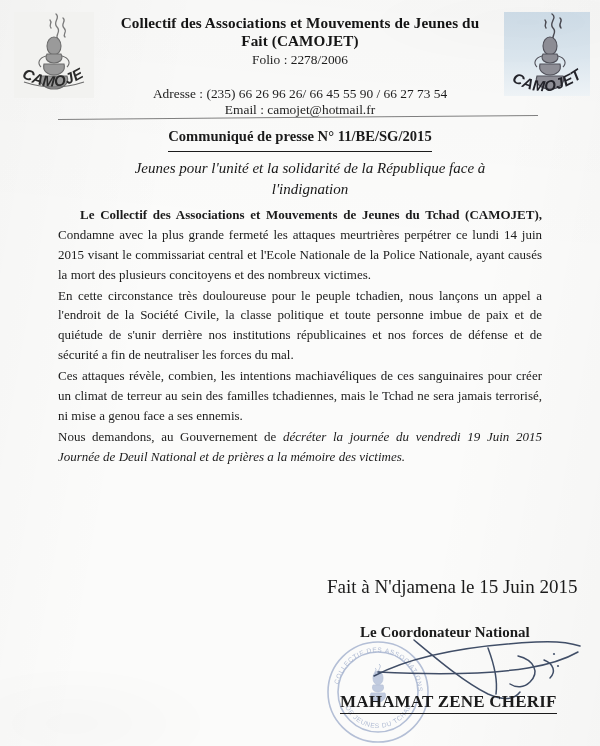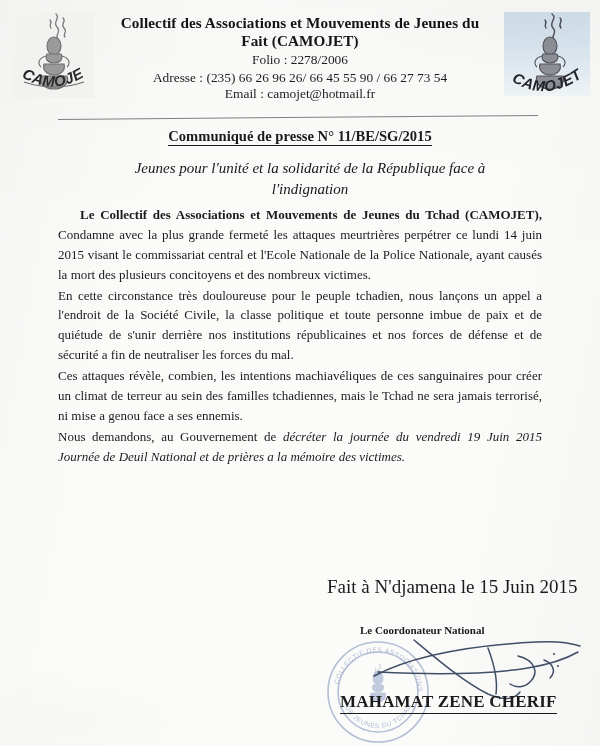--- a/index.html
+++ b/index.html
@@ -65,21 +65,21 @@
     letter-spacing: .1px;
     color: #151515;
   }
   .folio {
     font-size: 13.4px;
     margin-top: 3px;
     color: #1d1d1d;
   }
   .address {
     font-size: 13.4px;
-    margin-top: 2px;
+    margin-top: 18px;
     color: #1d1d1d;
     white-space: nowrap;
   }
   .email {
     font-size: 13.4px;
     margin-top: 1px;
     color: #1d1d1d;
   }
   .header-rule {
     position: absolute;
@@ -97,21 +97,21 @@
     position: absolute;
     left: 0;
     top: 128px;
     width: 600px;
     text-align: center;
     font-weight: bold;
     font-size: 14.6px;
   }
   .communique span {
     border-bottom: 1.5px solid #1b1b1b;
-    padding-bottom: 1px;
+    padding-bottom: 7px;
     margin-top: 8px;
   }
   .subtitle {
     position: absolute;
     left: 110px;
     top: 158px;
     width: 400px;
     text-align: center;
     font-style: italic;
     font-size: 15px;
@@ -142,21 +142,21 @@
     position: absolute;
     left: 327px;
     top: 576px;
     font-size: 19px;
     text-align: right;
   }
   .coordinator-title {
     position: absolute;
     left: 360px;
     top: 624px;
-    font-size: 11px;
+    font-size: 15px;
     font-weight: bold;
   }
   .coordinator-name {
     position: absolute;
     left: 340px;
     top: 692px;
     font-size: 17px;
     font-weight: bold;
     letter-spacing: .2px;
     border-bottom: 1.6px solid #1b1b1b;

